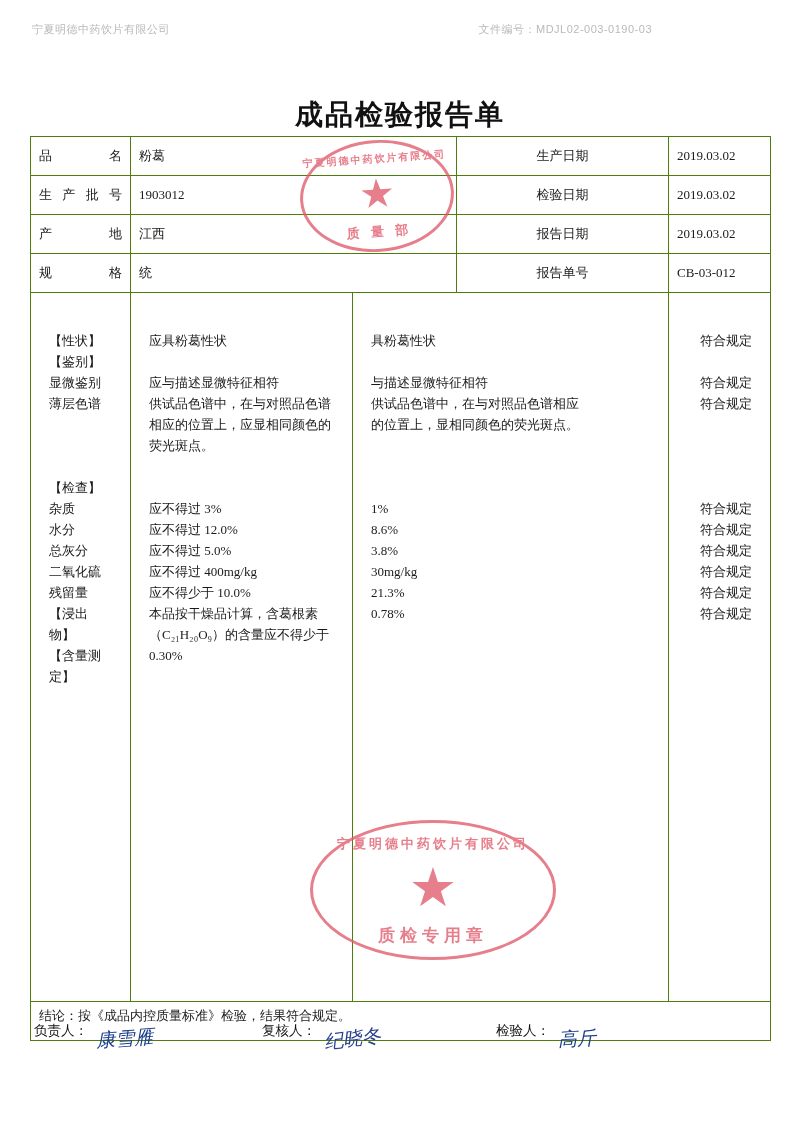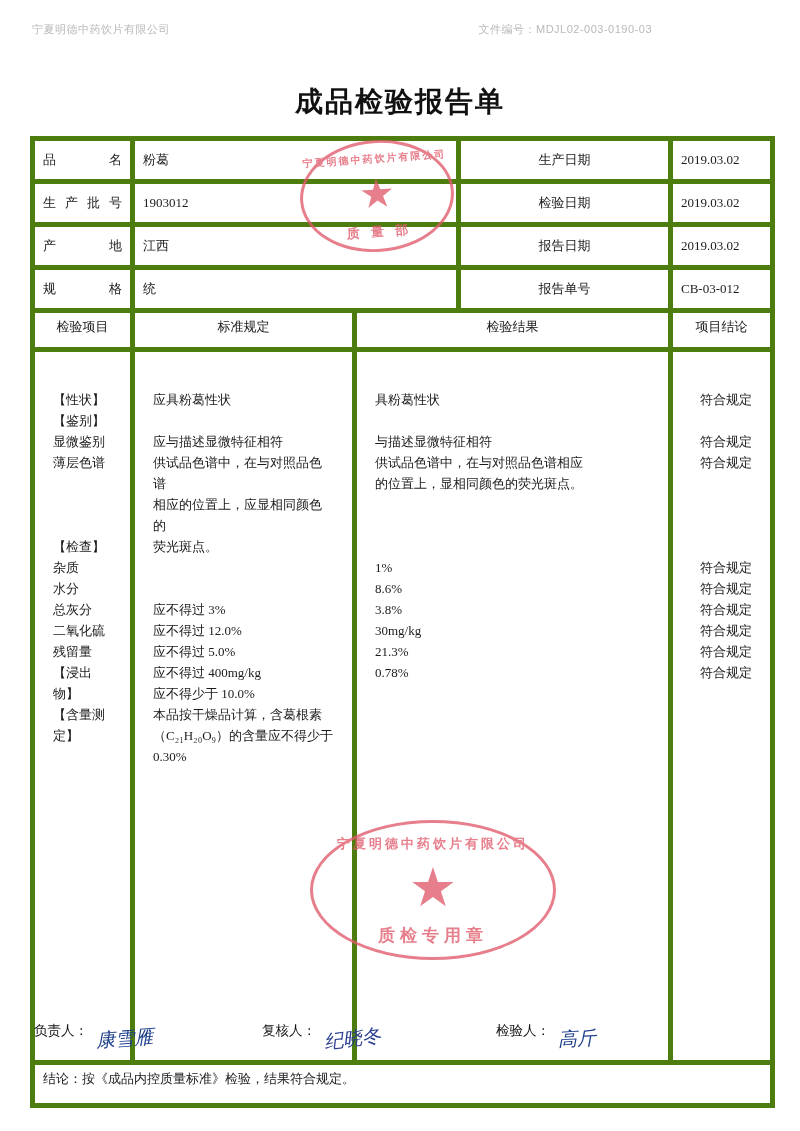--- a/index.html
+++ b/index.html
@@ -30,40 +30,40 @@
     height: 16px;
     display: flex;
     justify-content: space-between;
     font-size: 11px;
     color: #b9b9b9;
     letter-spacing: 0.5px;
     font-family: "Liberation Sans", sans-serif;
   }
   .title {
     position: absolute;
-    top: 83px;
+    top: 96px;
     left: 0;
     width: 800px;
     text-align: center;
     font-size: 28px;
     font-weight: bold;
     letter-spacing: 2px;
     color: #111;
   }
   
   table.doc {
     position: absolute;
     top: 136px;
     left: 30px;
     width: 740px;
     border-collapse: collapse;
     table-layout: fixed;
   }
   table.doc td {
-    border: 5px solid #4d7c0f;
+    border: 1px solid #4d7c0f;
     font-size: 13px;
     padding: 4px 8px;
     vertical-align: top;
     line-height: 1.5;
   }
   .lbl {
     width: 82px;
     text-align: justify;
     text-align-last: justify;
     font-size: 13.5px;
@@ -221,26 +221,20 @@
         <td class="lbl" style="text-align:center;text-align-last:center">报告日期</td>
         <td class="val">2019.03.02</td>
       </tr>
       <tr class="hrow">
         <td class="lbl">规    格</td>
         <td class="val" colspan="2">统</td>
         <td class="lbl" style="text-align:center;text-align-last:center">报告单号</td>
         <td class="val">CB-03-012</td>
       </tr>
 
-      <tr class="colhead">
-        <td>检验项目</td>
-        <td>标准规定</td>
-        <td colspan="2">检验结果</td>
-        <td>项目结论</td>
-      </tr>
 
       <tr class="bodyrow">
         <td>
           <div class="cellpad item-list">
             <div class="blank"></div>
             <div>【性状】</div>
             <div>【鉴别】</div>
             <div>显微鉴别</div>
             <div>薄层色谱</div>
             <div class="blank"></div>

